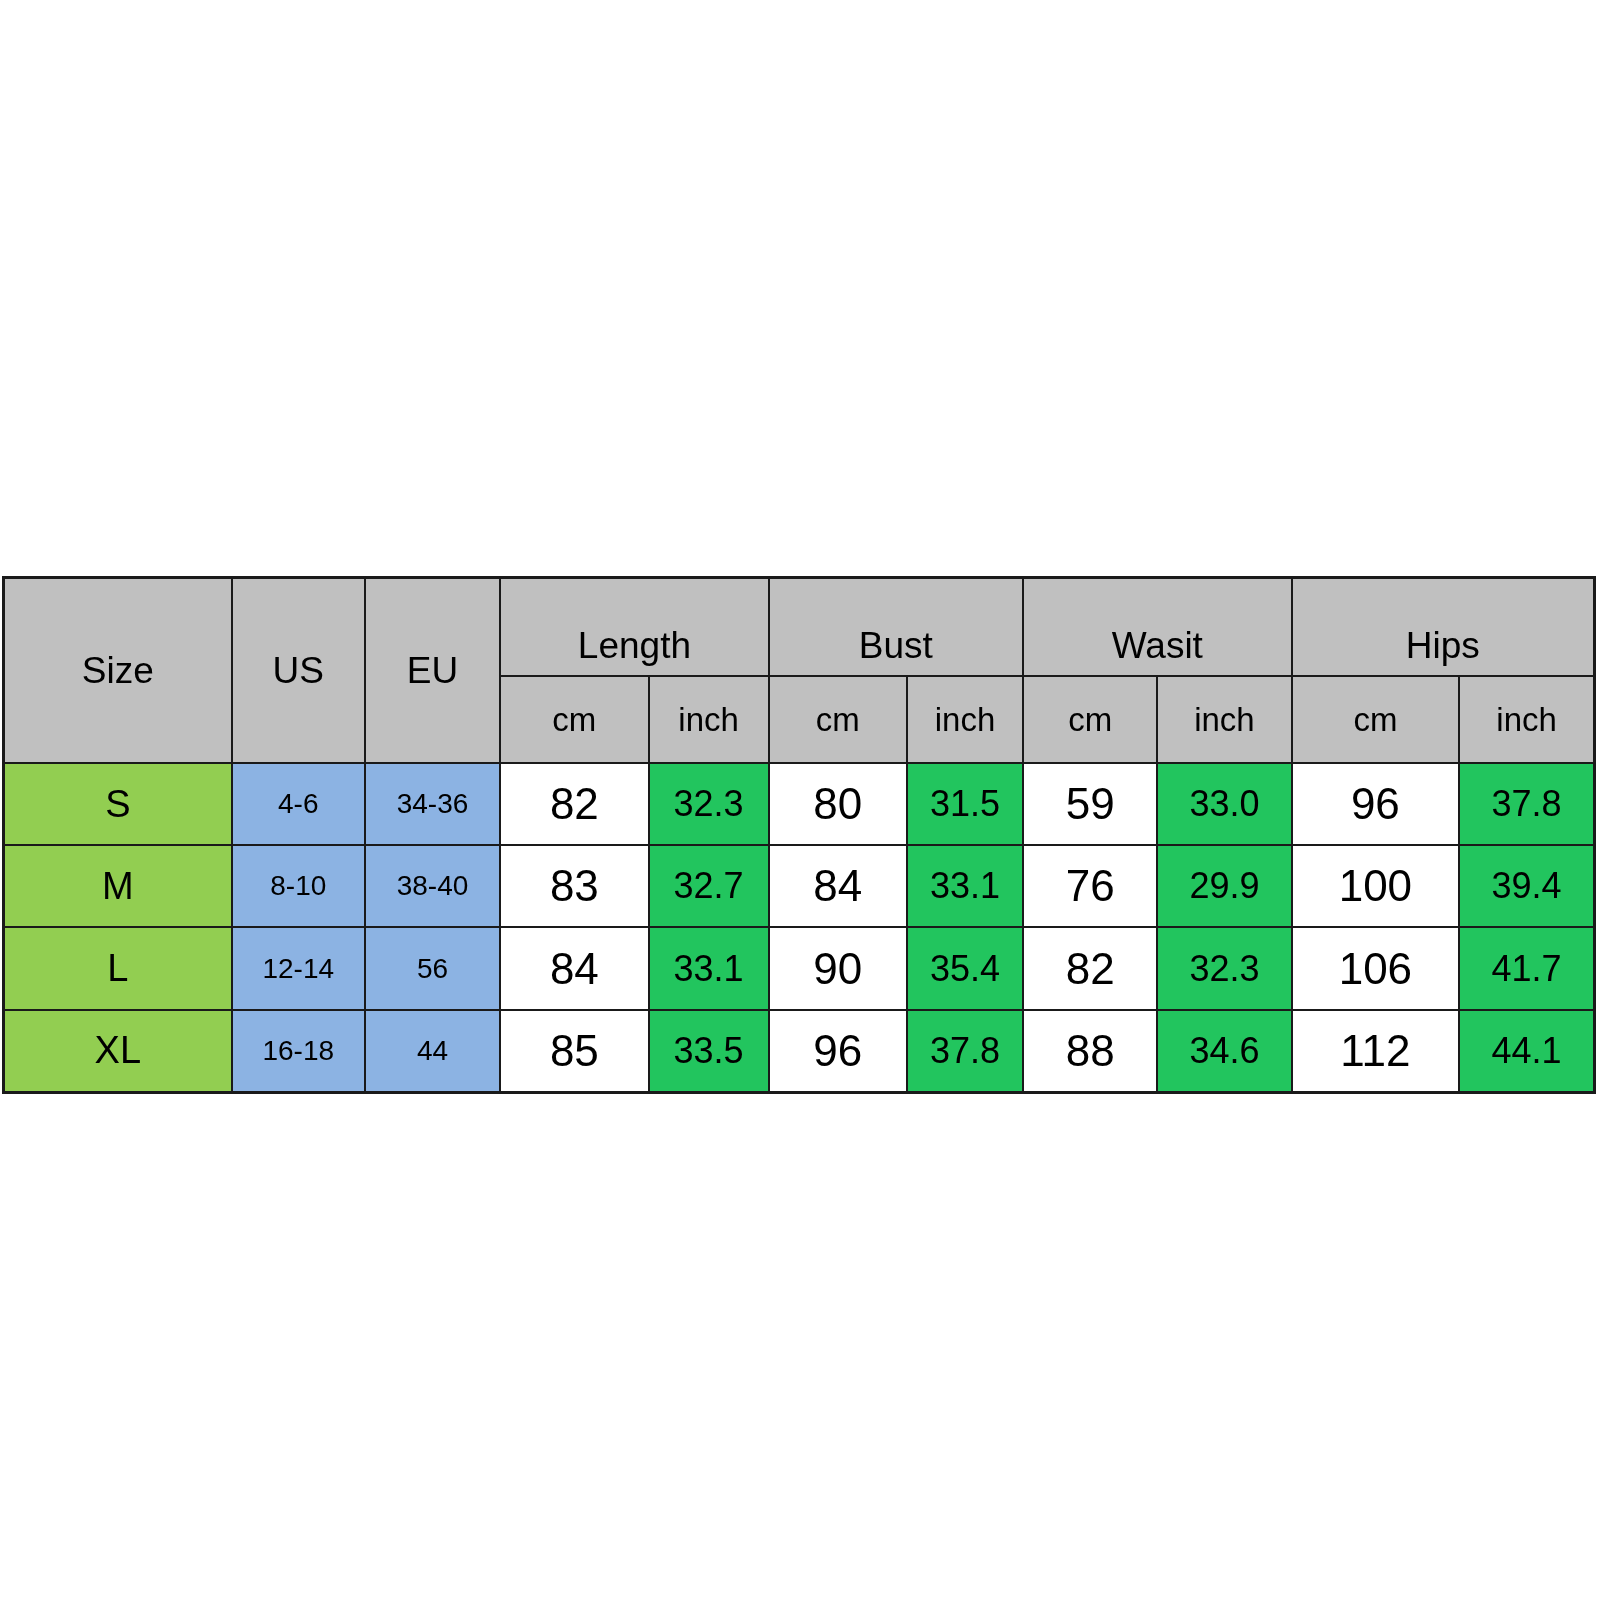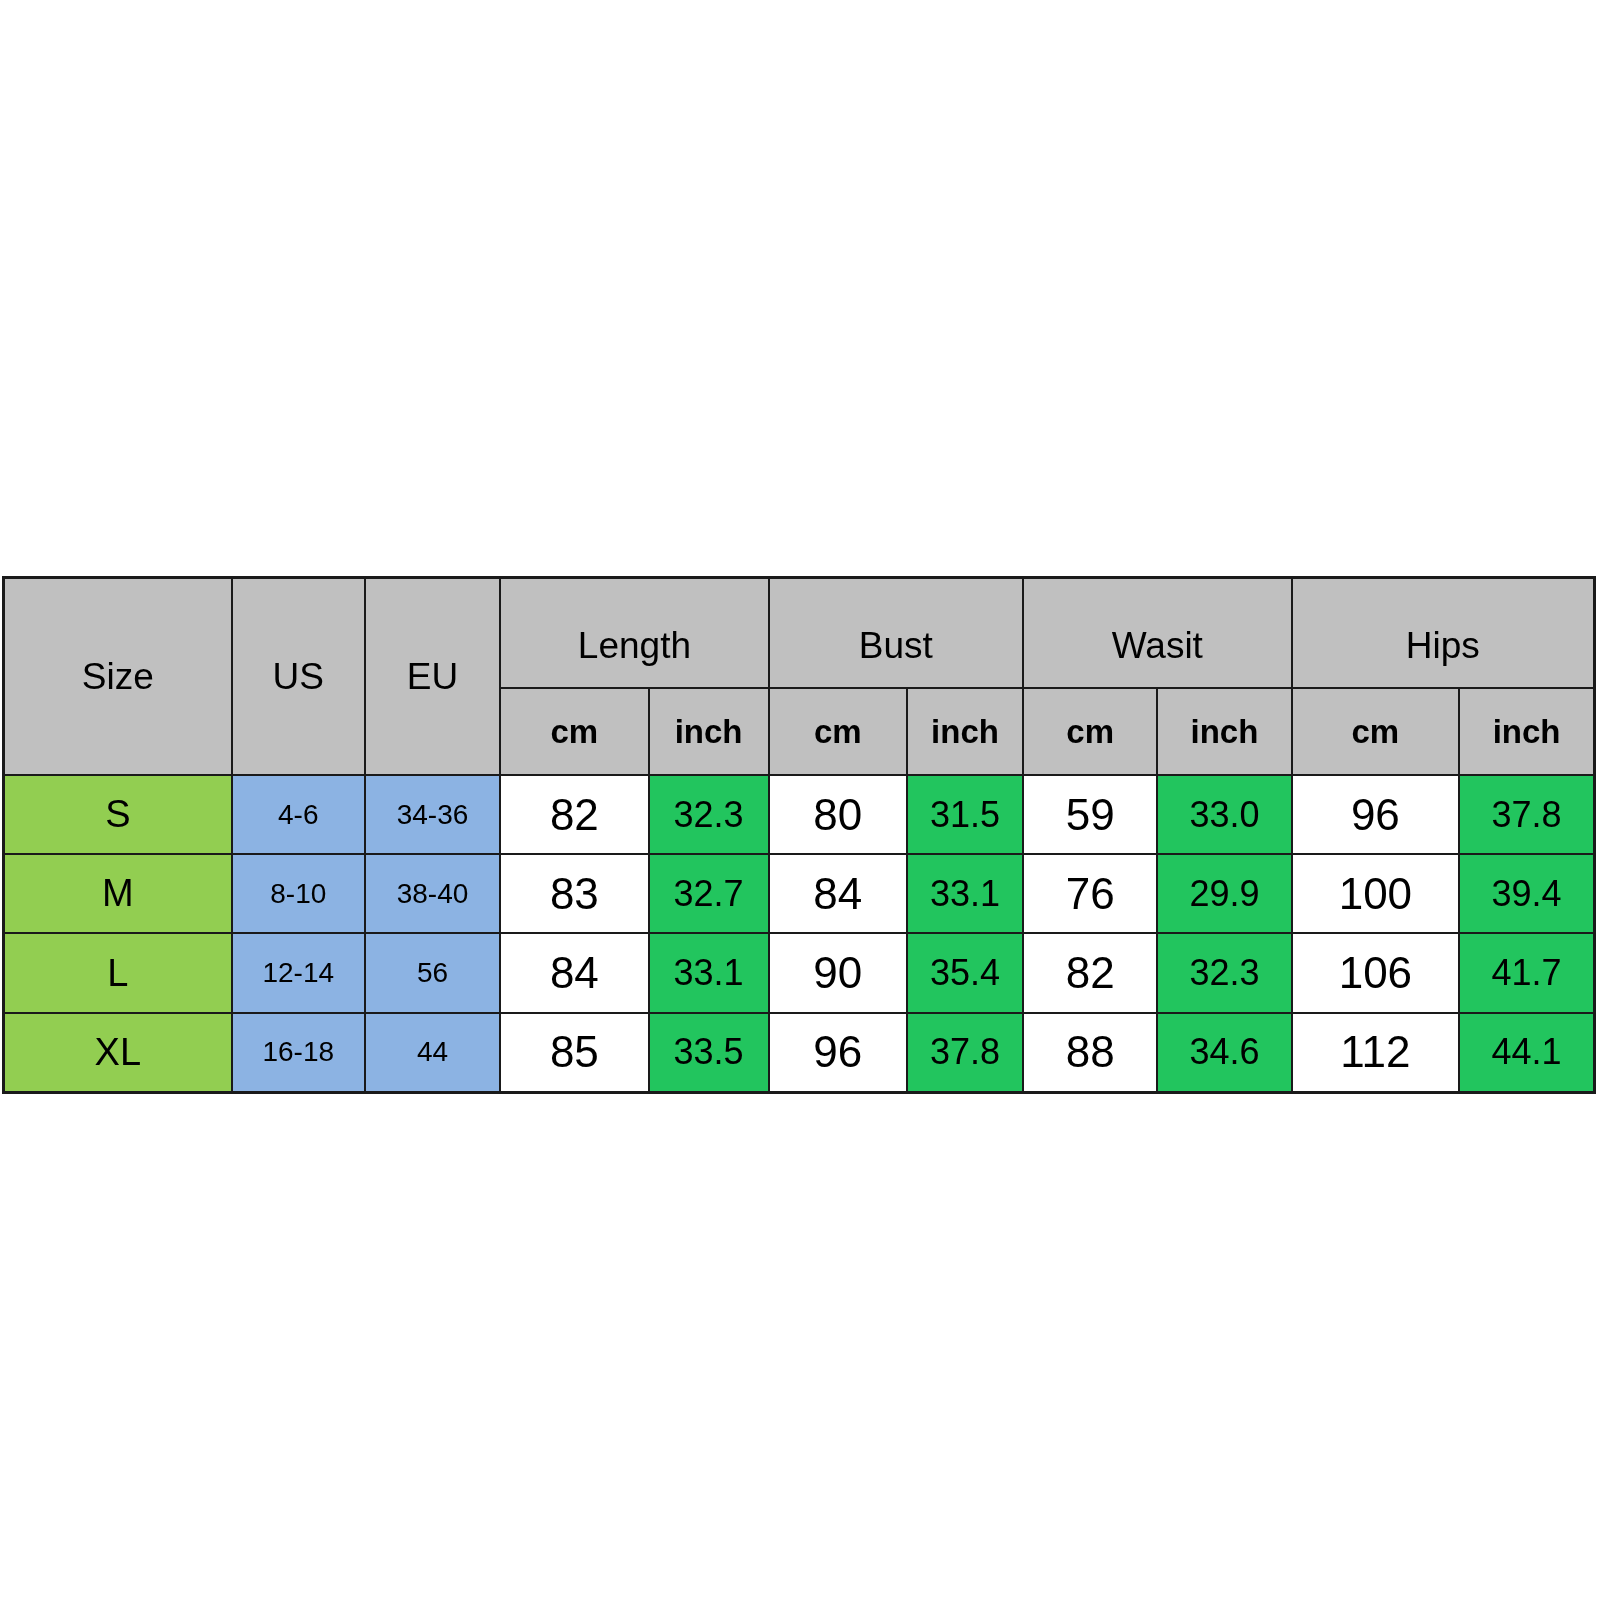--- a/index.html
+++ b/index.html
@@ -78,25 +78,24 @@
     padding-top: 26px;
     height: 60px;
   }
 
   
   thead tr.group-row td {
     height: 88px;
   }
   thead tr.unit-row td {
     height: 85px;
-    font-weight: bold;
   }
   thead tr.group-row td.hdr-tall {
     vertical-align: bottom;
-    padding-bottom: 20px;
+    padding-bottom: 8px;
   }
 </style>
 </head>
 <body>
 
 <div id="chart-wrap">
   <table class="size-chart">
     <colgroup>
       <col style="width:226px">
       <col style="width:132px">

